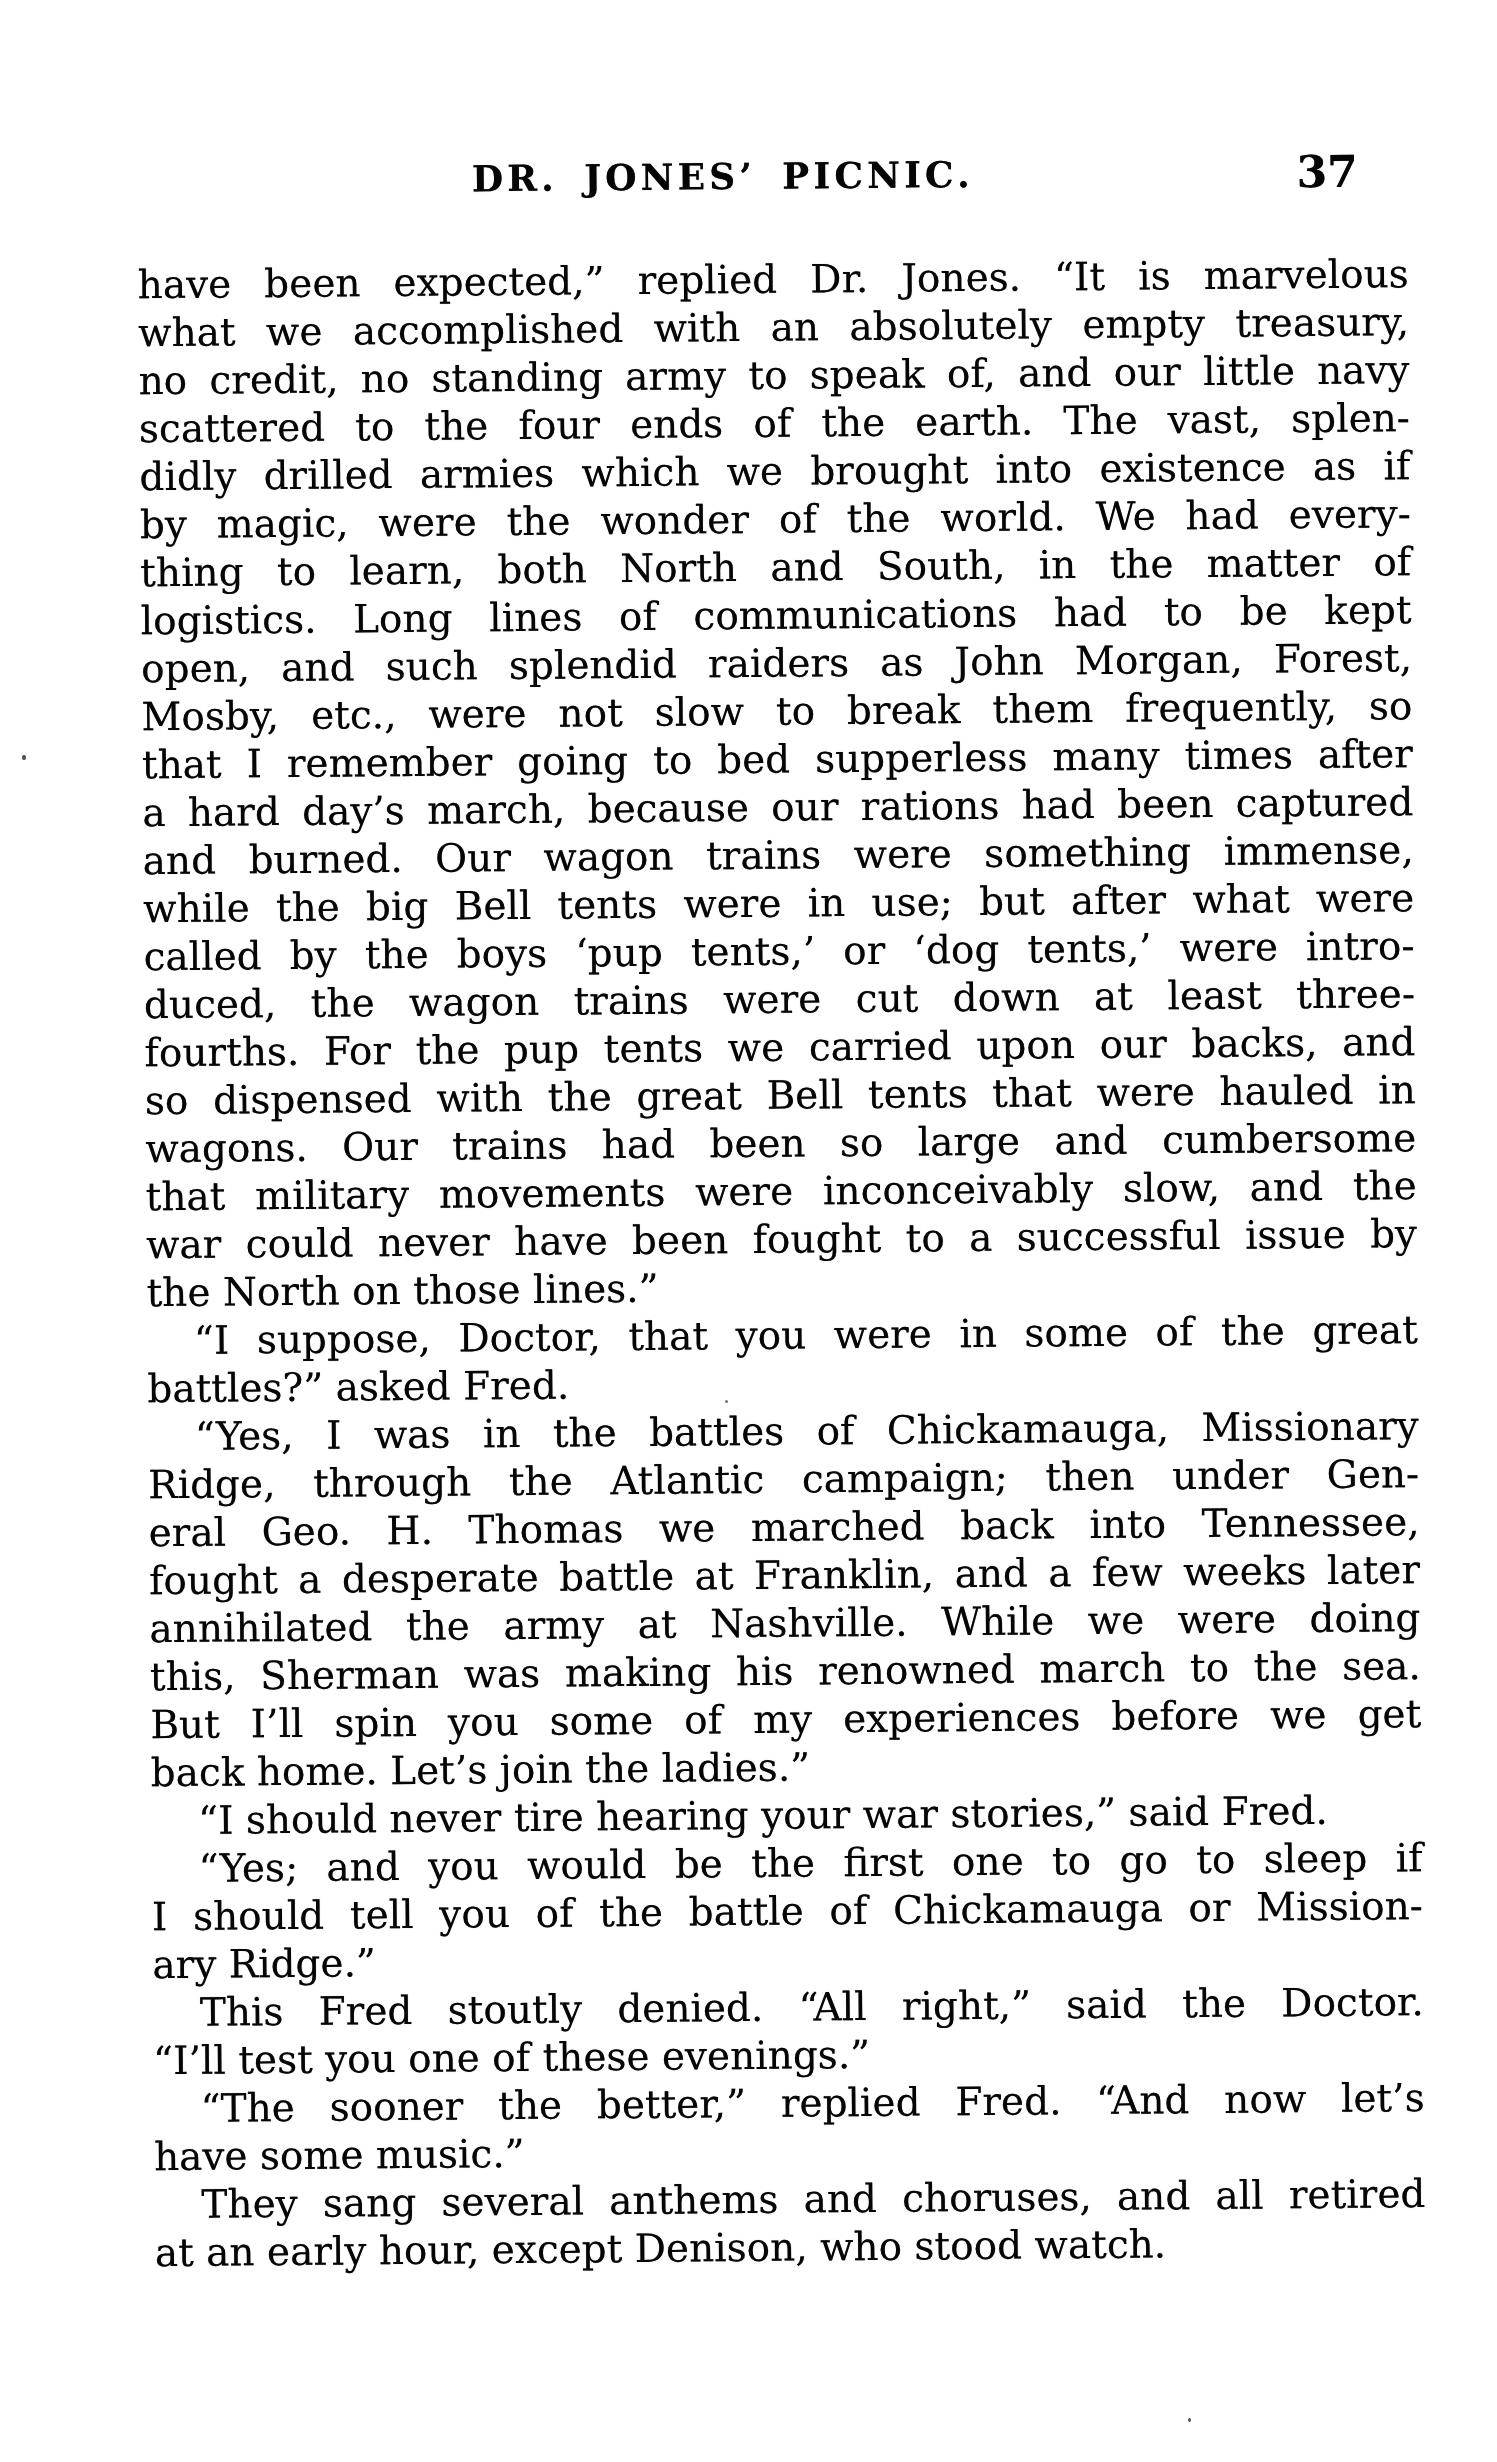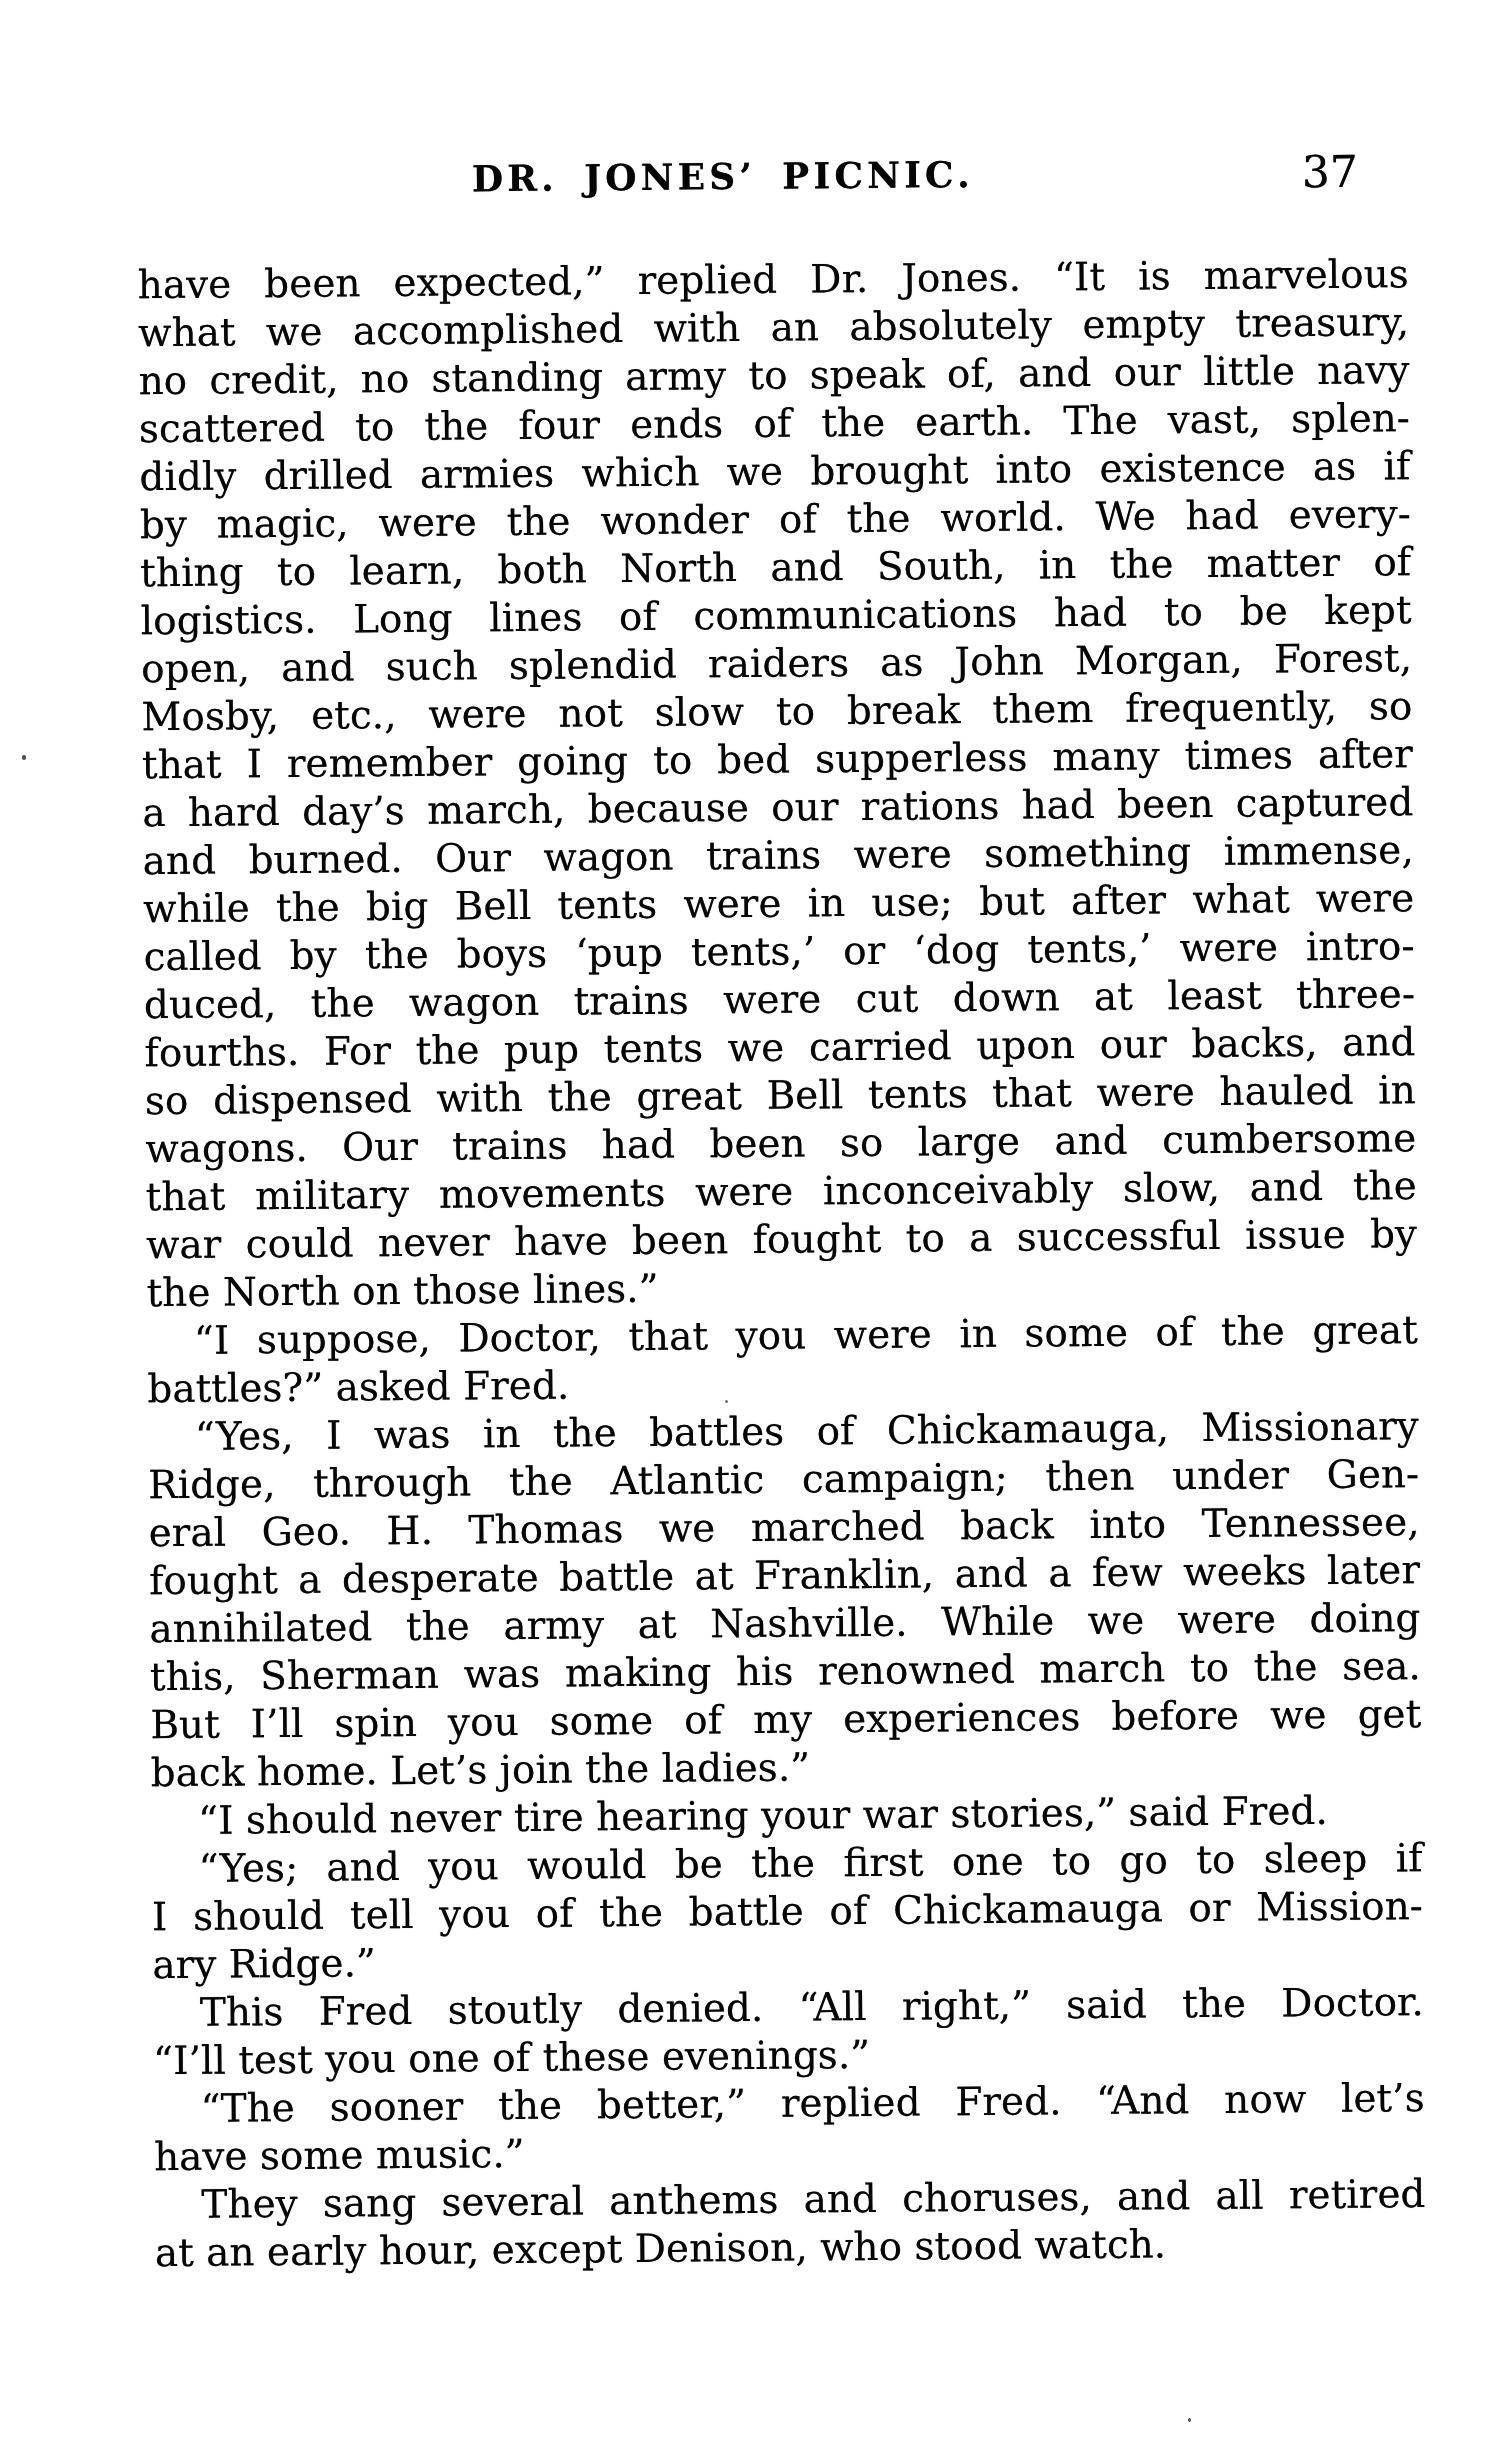--- a/index.html
+++ b/index.html
@@ -42,21 +42,21 @@
     letter-spacing: 4.1px;
     word-spacing: 9.6px;
     white-space: nowrap;
     text-shadow: 0 0 0.7px rgba(0,0,0,0.65);
   }
   .page-number {
     position: absolute;
     right: 131px;
     top: -4.1px;
     font-size: 44px;
-    font-weight: 400;
+    font-weight: 700;
     text-shadow: 0 0 0.7px rgba(0,0,0,0.7);
   }
   .body-text {
     position: absolute;
     left: 146px;
     top: 256px;
     width: 1271px;
     font-size: 39px;
     line-height: 48px;
     text-shadow: 0 0 0.7px rgba(0,0,0,0.6);

